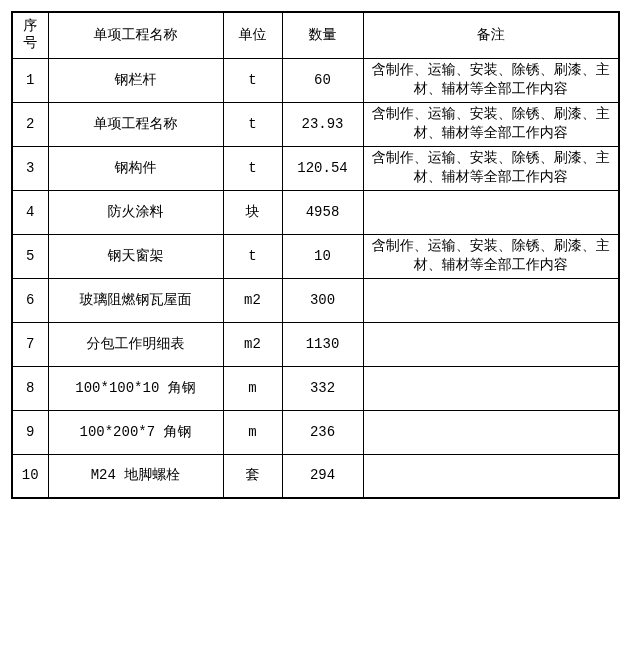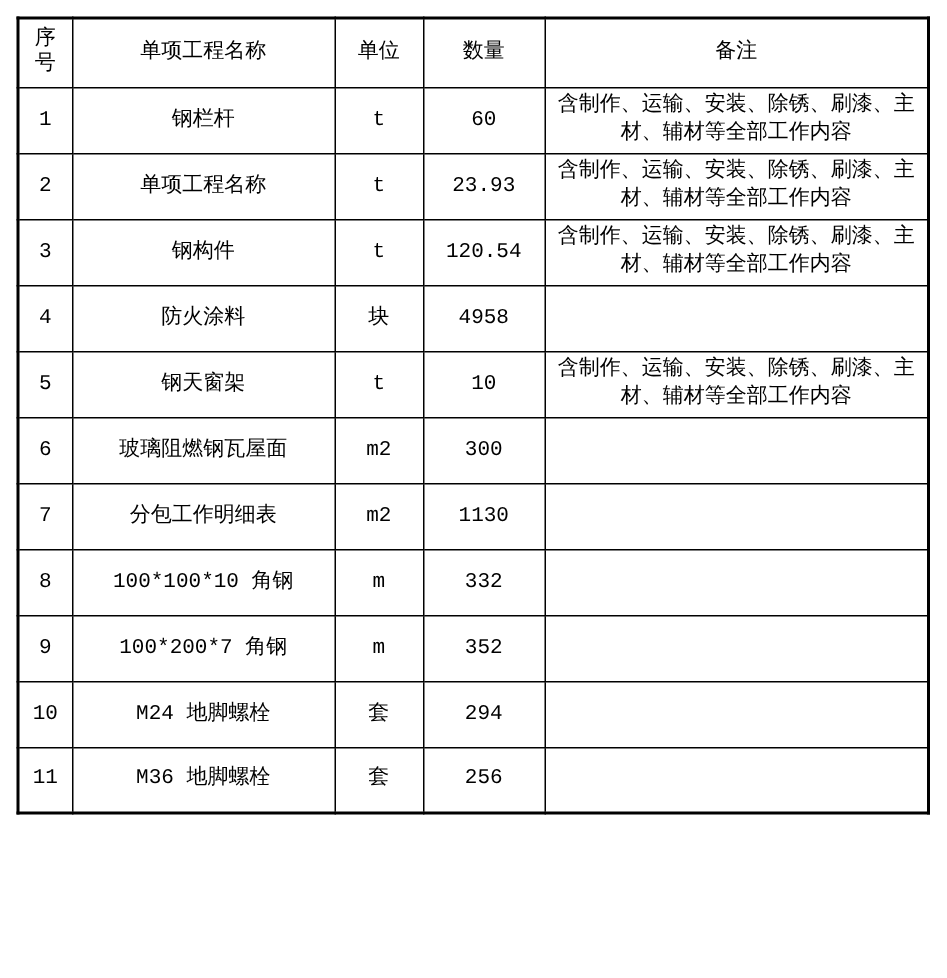--- a/index.html
+++ b/index.html
@@ -140,33 +140,26 @@
           <td class="col-no">8</td>
           <td class="col-name">100*100*10 角钢</td>
           <td class="col-unit">m</td>
           <td class="col-qty">332</td>
           <td class="col-remark"></td>
         </tr>
         <tr>
           <td class="col-no">9</td>
           <td class="col-name">100*200*7 角钢</td>
           <td class="col-unit">m</td>
-          <td class="col-qty">352</td>
+          <td class="col-qty">236</td>
           <td class="col-remark"></td>
         </tr>
         <tr>
           <td class="col-no">10</td>
           <td class="col-name">M24 地脚螺栓</td>
           <td class="col-unit">套</td>
           <td class="col-qty">294</td>
           <td class="col-remark"></td>
         </tr>
-        <tr>
-          <td class="col-no">11</td>
-          <td class="col-name">M36 地脚螺栓</td>
-          <td class="col-unit">套</td>
-          <td class="col-qty">256</td>
-          <td class="col-remark"></td>
-        </tr>
       </tbody>
   </table>
 
 </div>
 
 </body></html>

